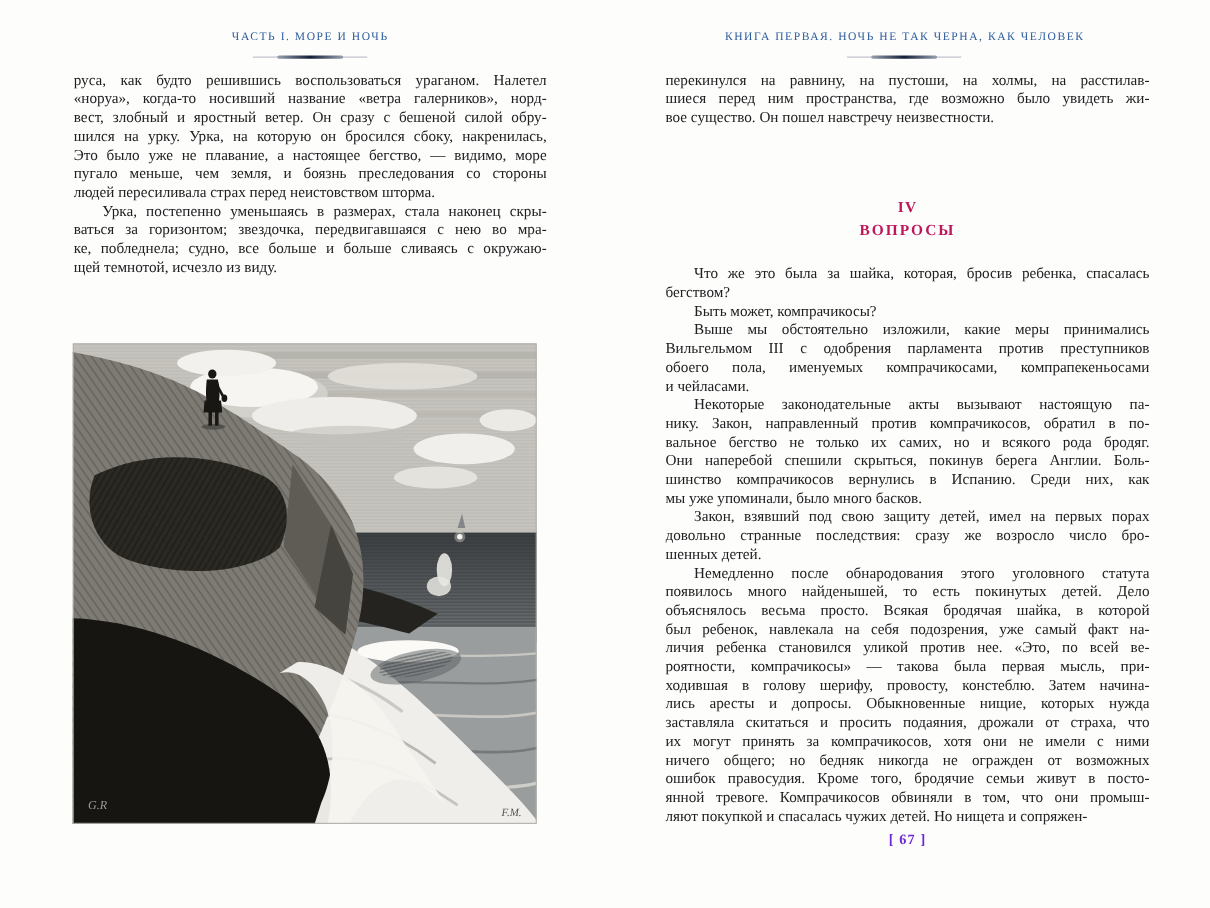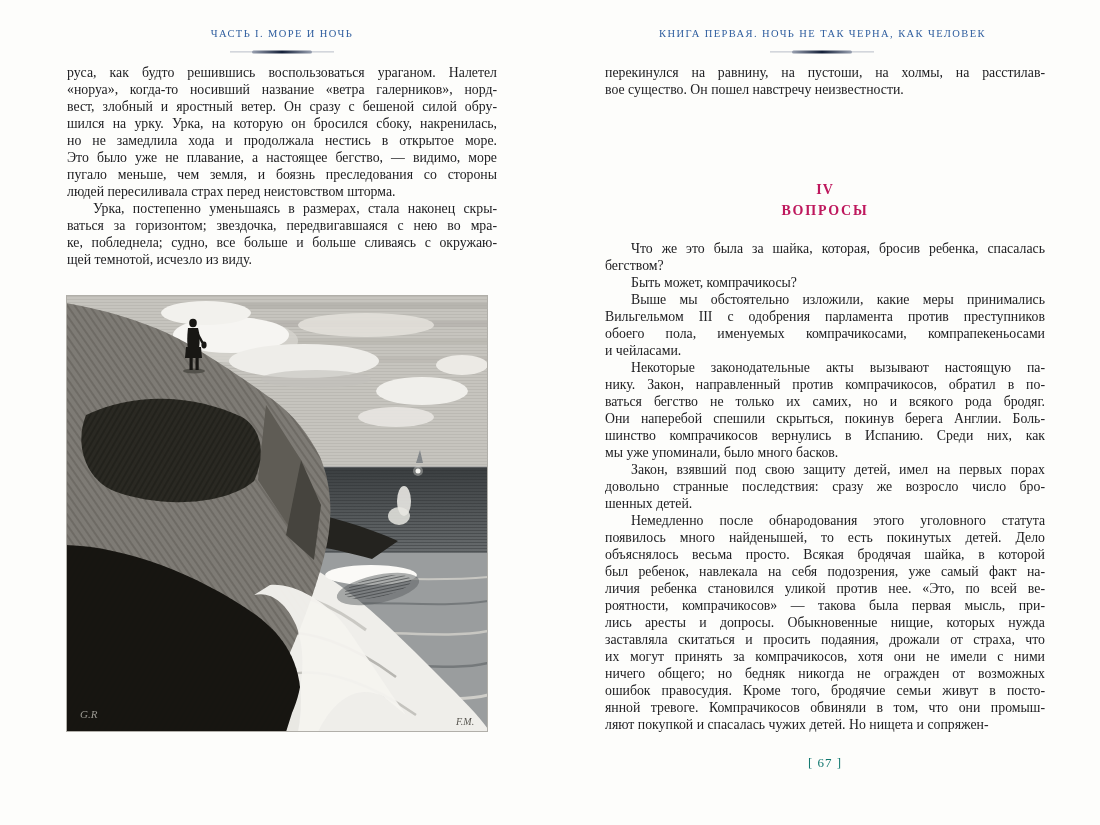--- a/index.html
+++ b/index.html
@@ -32,23 +32,23 @@
     text-align:justify;text-align-last:justify;
   }
   .line.last{text-align-last:left;}
   .line.indent{padding-left:26px;}
   
   .chapter-head{left:605px;top:181px;width:440px;text-align:center;color:#be185d;}
   .chapter-number{font-size:14px;font-weight:bold;line-height:17px;letter-spacing:1px;}
   .chapter-title{font-size:14px;font-weight:bold;line-height:17px;letter-spacing:1.8px;margin-top:4px;}
   
   .folio{left:605px;top:755px;width:440px;text-align:center;
-    font-size:13px;font-weight:normal;color:#0f766e;letter-spacing:1px;}
-  
-  figure.engraving{left:66px;top:295px;width:422px;height:437px;margin:0;}
+    font-size:13px;font-weight:bold;color:#6d28d9;letter-spacing:1px;}
+  
+  figure.engraving{left:66px;top:312px;width:422px;height:437px;margin:0;}
   figure.engraving svg{display:block;width:422px;height:437px;}
 </style>
 </head>
 <body>
 
 <div class="spread">
 
   <div class="abs running-head head-left">ЧАСТЬ I. МОРЕ И НОЧЬ</div>
 
   <svg class="abs divider div-left" viewBox="0 0 104 6">
@@ -62,21 +62,20 @@
     <rect x="0" y="2.4" width="104" height="1" fill="#b8bdc7"></rect>
     <rect x="22" y="1.4" width="60" height="3" rx="1.5" fill="url(#dg1)"></rect>
   </svg>
 
   <div class="abs textcol col-left" id="left-text">
       <div class="para">
         <div class="line">руса, как будто решившись воспользоваться ураганом. Налетел</div>
         <div class="line">«норуа», когда-то носивший название «ветра галерников», норд-</div>
         <div class="line">вест, злобный и яростный ветер. Он сразу с бешеной силой обру-</div>
         <div class="line">шился на урку. Урка, на которую он бросился сбоку, накренилась,</div>
-        <div class="line">но не замедлила хода и продолжала нестись в открытое море.</div>
         <div class="line">Это было уже не плавание, а настоящее бегство, — видимо, море</div>
         <div class="line">пугало меньше, чем земля, и боязнь преследования со стороны</div>
         <div class="line last">людей пересиливала страх перед неистовством шторма.</div>
       </div>
       <div class="para">
         <div class="line indent">Урка, постепенно уменьшаясь в размерах, стала наконец скры-</div>
         <div class="line">ваться за горизонтом; звездочка, передвигавшаяся с нею во мра-</div>
         <div class="line">ке, побледнела; судно, все больше и больше сливаясь с окружаю-</div>
         <div class="line last">щей темнотой, исчезло из виду.</div>
       </div>
@@ -200,20 +199,21 @@
   <div class="abs running-head head-right">КНИГА ПЕРВАЯ. НОЧЬ НЕ ТАК ЧЕРНА, КАК ЧЕЛОВЕК</div>
 
   <svg class="abs divider div-right" viewBox="0 0 104 6">
     <rect x="0" y="2.4" width="104" height="1" fill="#b8bdc7"></rect>
     <rect x="22" y="1.4" width="60" height="3" rx="1.5" fill="url(#dg1)"></rect>
   </svg>
 
   <div class="abs textcol col-right-intro" id="right-intro">
       <div class="para">
         <div class="line">перекинулся на равнину, на пустоши, на холмы, на расстилав-</div>
+        <div class="line">шиеся перед ним пространства, где возможно было увидеть жи-</div>
         <div class="line last">вое существо. Он пошел навстречу неизвестности.</div>
       </div>
     </div>
 
   <div class="abs chapter-head">
     <div class="chapter-number">IV</div>
     <div class="chapter-title">ВОПРОСЫ</div>
   </div>
 
   <div class="abs textcol col-right-body" id="right-text">
@@ -226,37 +226,38 @@
       </div>
       <div class="para">
         <div class="line indent">Выше мы обстоятельно изложили, какие меры принимались</div>
         <div class="line">Вильгельмом III с одобрения парламента против преступников</div>
         <div class="line">обоего пола, именуемых компрачикосами, компрапекеньосами</div>
         <div class="line last">и чейласами.</div>
       </div>
       <div class="para">
         <div class="line indent">Некоторые законодательные акты вызывают настоящую па-</div>
         <div class="line">нику. Закон, направленный против компрачикосов, обратил в по-</div>
-        <div class="line">ваться бегство не только их самих, но и всякого рода бродяг.</div>
+        <div class="line">вальное бегство не только их самих, но и всякого рода бродяг.</div>
         <div class="line">Они наперебой спешили скрыться, покинув берега Англии. Боль-</div>
         <div class="line">шинство компрачикосов вернулись в Испанию. Среди них, как</div>
         <div class="line last">мы уже упоминали, было много басков.</div>
       </div>
       <div class="para">
         <div class="line indent">Закон, взявший под свою защиту детей, имел на первых порах</div>
         <div class="line">довольно странные последствия: сразу же возросло число бро-</div>
         <div class="line last">шенных детей.</div>
       </div>
       <div class="para">
         <div class="line indent">Немедленно после обнародования этого уголовного статута</div>
         <div class="line">появилось много найденышей, то есть покинутых детей. Дело</div>
         <div class="line">объяснялось весьма просто. Всякая бродячая шайка, в которой</div>
         <div class="line">был ребенок, навлекала на себя подозрения, уже самый факт на-</div>
         <div class="line">личия ребенка становился уликой против нее. «Это, по всей ве-</div>
-        <div class="line">роятности, компрачикосов» — такова была первая мысль, при-</div>
+        <div class="line">роятности, компрачикосы» — такова была первая мысль, при-</div>
+        <div class="line">ходившая в голову шерифу, провосту, констеблю. Затем начина-</div>
         <div class="line">лись аресты и допросы. Обыкновенные нищие, которых нужда</div>
         <div class="line">заставляла скитаться и просить подаяния, дрожали от страха, что</div>
         <div class="line">их могут принять за компрачикосов, хотя они не имели с ними</div>
         <div class="line">ничего общего; но бедняк никогда не огражден от возможных</div>
         <div class="line">ошибок правосудия. Кроме того, бродячие семьи живут в посто-</div>
         <div class="line">янной тревоге. Компрачикосов обвиняли в том, что они промыш-</div>
         <div class="line last">ляют покупкой и спасалась чужих детей. Но нищета и сопряжен-</div>
       </div>
     </div>
 

